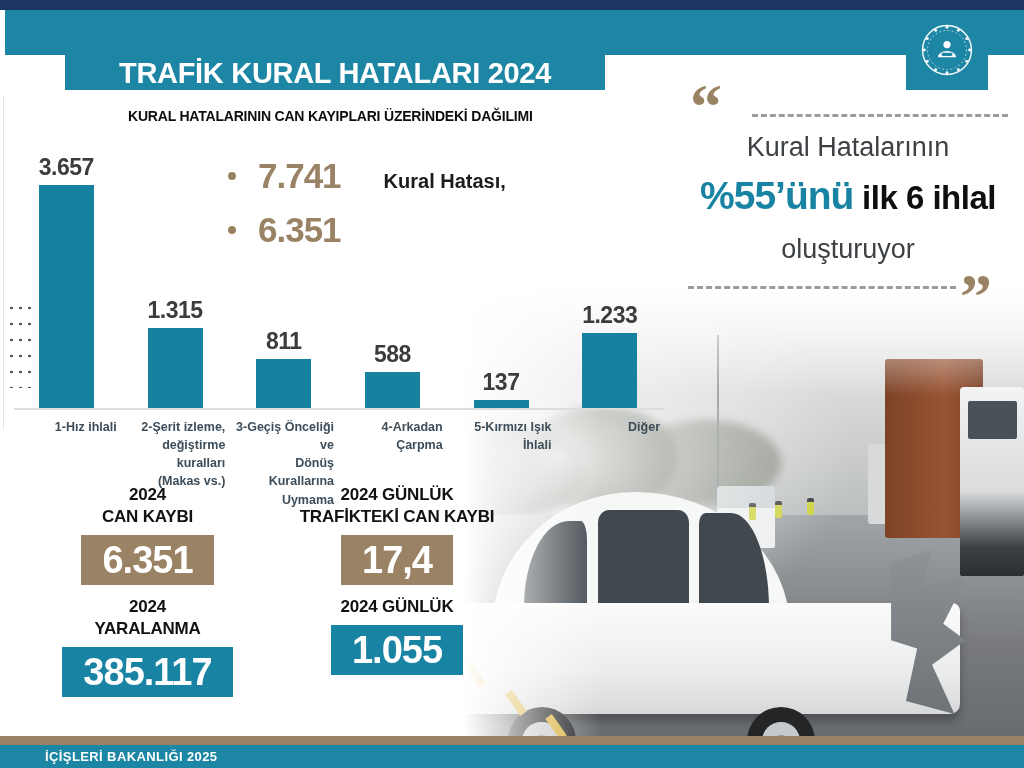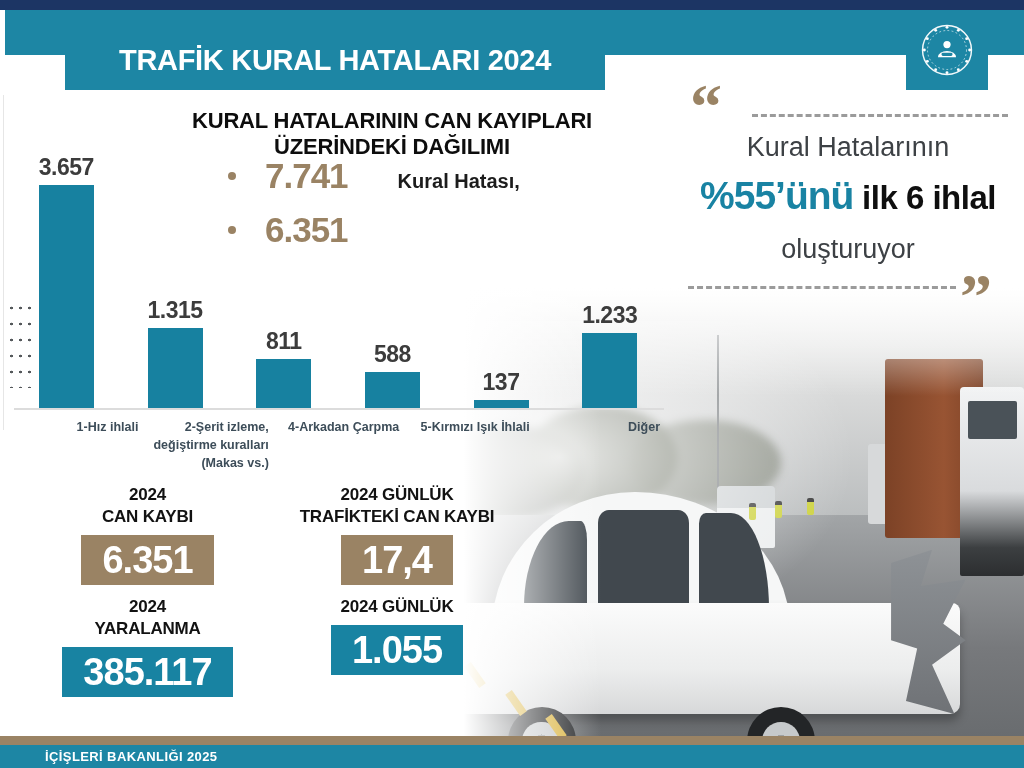--- a/index.html
+++ b/index.html
@@ -3,30 +3,30 @@
 <meta charset="utf-8">
 <style>
   html,body{margin:0;padding:0;}
   .page{position:relative;width:1024px;height:768px;background:#ffffff;overflow:hidden;
         font-family:"Liberation Sans",sans-serif;}
 
   
   .top-navy{position:absolute;left:0;top:0;width:1024px;height:10px;background:#1c3564;}
   .top-band{position:absolute;left:5px;top:10px;width:1019px;height:45px;background:#1d86a4;}
   .title-block{position:absolute;left:65px;top:30px;width:540px;height:60px;background:#1d86a4;
-               display:flex;align-items:center;justify-content:center;}
+               display:flex;align-items:flex-end;justify-content:center;}
   .title-block span{color:#ffffff;font-size:29px;font-weight:800;letter-spacing:-0.3px;}
   .badge{position:absolute;left:906px;top:10px;width:82px;height:80px;background:#1d86a4;
          display:flex;align-items:center;justify-content:center;}
 
   
-  .subtitle{position:absolute;left:128px;top:108px;width:528px;text-align:center;
-            font-size:22px;font-weight:800;color:#0d0d0d;letter-spacing:-0.2px;}
+  .subtitle{position:absolute;left:128px;top:108px;width:528px;
+            font-size:14px;font-weight:800;color:#0d0d0d;letter-spacing:-0.2px;}
   .bullets{position:absolute;left:228px;top:156px;width:420px;z-index:3;}
-  .bullet-row{display:flex;align-items:baseline;margin-bottom:14px;gap:7px;}
+  .bullet-row{display:flex;align-items:baseline;margin-bottom:14px;}
   .bullet-dot{width:8px;height:8px;border-radius:50%;background:#9a8364;margin-right:22px;
               align-self:center;}
   .bullet-val{font-size:35px;font-weight:800;color:#9a8364;letter-spacing:-1px;}
   .bullet-lab{font-size:20px;font-weight:600;color:#1c1c1c;margin-left:8px;padding-left:35px;}
 
   
   .chart{position:absolute;left:12px;top:152px;width:652px;height:256px;z-index:2;
          display:flex;align-items:flex-end;}
   .bar-slot{flex:1;display:flex;flex-direction:column;align-items:center;justify-content:flex-end;}
   .bar-value{font-size:23px;font-weight:800;color:#3c3c3c;margin-bottom:4px;letter-spacing:-0.5px;}
@@ -201,20 +201,23 @@
         <div class="bar-value">1.233</div>
         <div class="bar" style="height: 75px; background: rgb(23, 129, 160);"></div>
       </div>
     </div>
   <div class="axis"></div>
   <div class="cats">
       <div class="bar-cat">1-Hız ihlali</div>
       <div class="bar-cat">2-Şerit izleme,
 değiştirme kuralları
 (Makas vs.)</div>
+      <div class="bar-cat">3-Geçiş Önceliği ve
+Dönüş Kurallarına
+Uymama</div>
       <div class="bar-cat">4-Arkadan Çarpma</div>
       <div class="bar-cat">5-Kırmızı Işık İhlali</div>
       <div class="bar-cat">Diğer</div>
     </div>
 
   <div class="quote">
     <span class="q-open">“</span>
     <span class="q-dash-top"></span>
     <div class="q-line1">Kural Hatalarının</div>
     <div class="q-line2">

